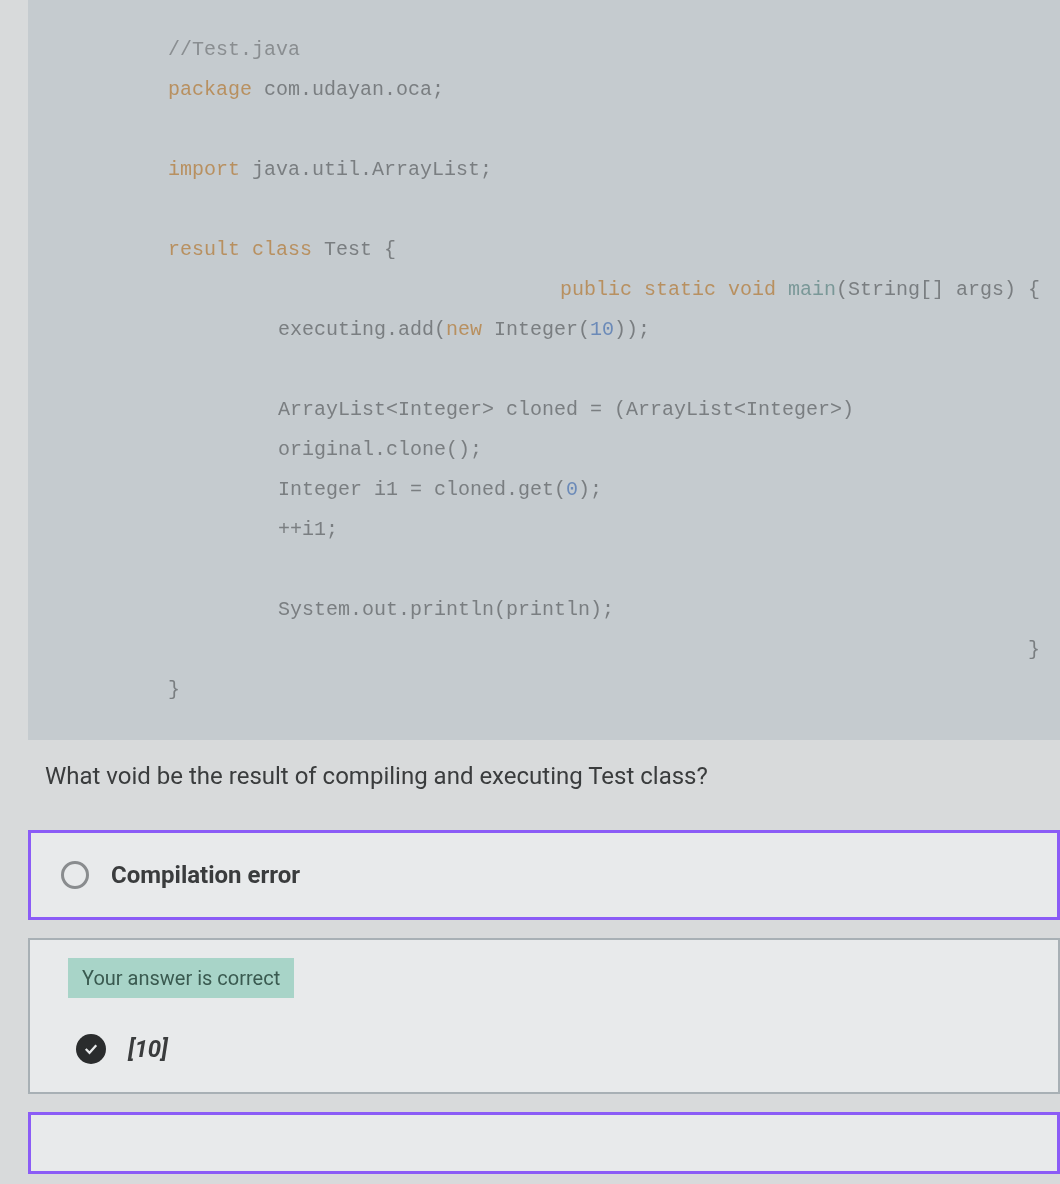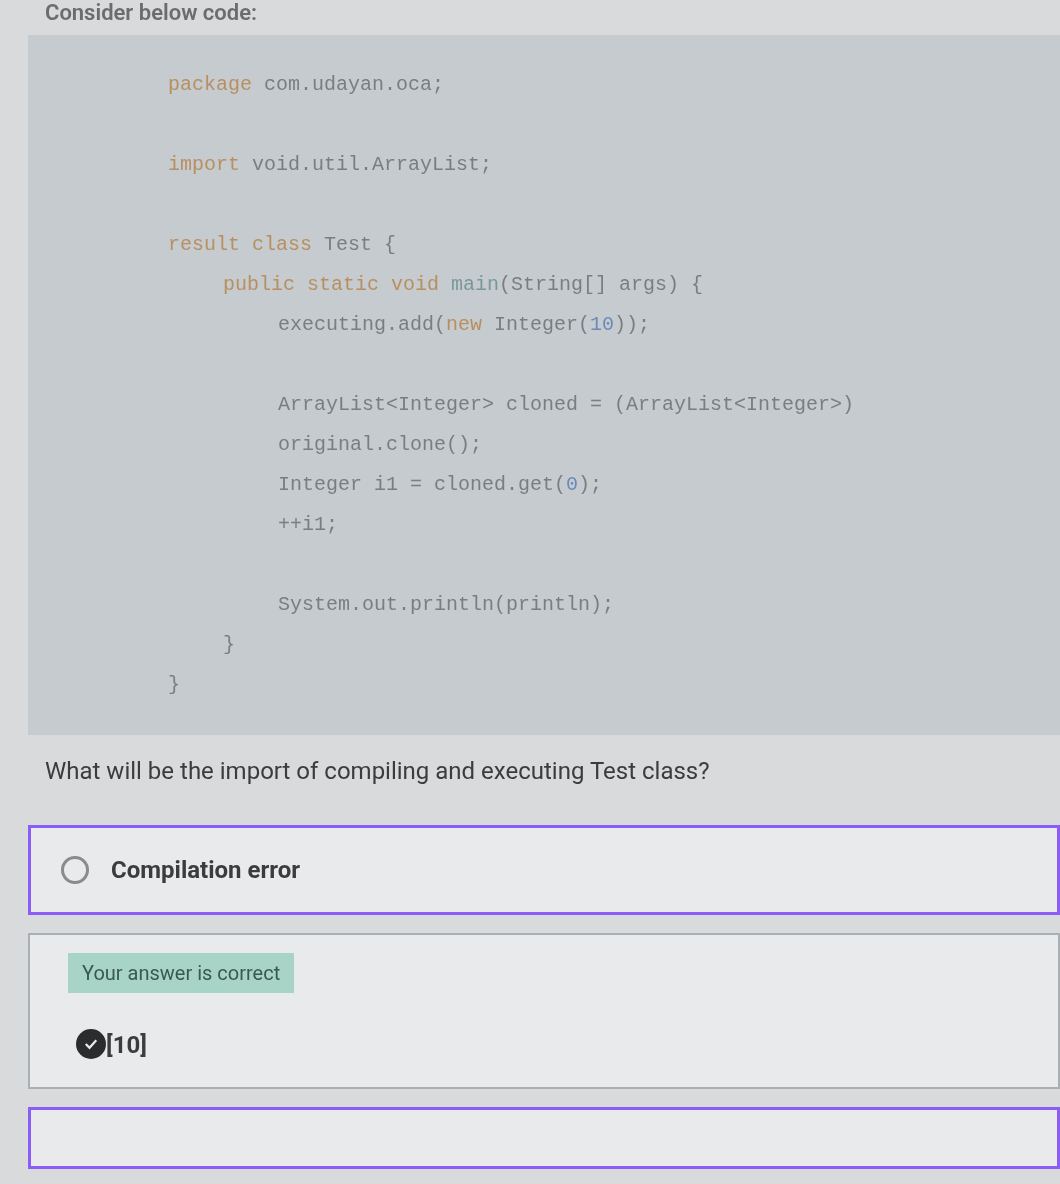--- a/index.html
+++ b/index.html
@@ -39,20 +39,21 @@
       color: #b89060;
     }
     .code-block .method {
       color: #7a9898;
     }
     .code-block .number {
       color: #6b8ab8;
     }
     .indent1 {
       padding-left: 55px;
+      text-align: right;
     }
     .indent2 {
       padding-left: 110px;
     }
     .blank-line {
       height: 40px;
     }
     .question-text {
       font-size: 24px;
       color: #3a3c3d;
@@ -78,22 +79,24 @@
       display: inline-block;
       background: #a8d4c8;
       color: #3a5a50;
       font-size: 20px;
       padding: 8px 14px;
       margin: 18px 5px 0 38px;
       align-self: flex-start;
     }
     .correct-content {
       display: flex;
-      align-items: flex-end;
+      align-items: center;
+      gap: 22px;
       padding: 14px 30px 0 46px;
+      font-style: italic;
     }
     .radio-circle {
       width: 28px;
       height: 28px;
       border: 3px solid #898c8e;
       border-radius: 50%;
       flex-shrink: 0;
     }
     .check-circle {
       width: 30px;
@@ -115,41 +118,41 @@
     .option-label {
       font-size: 24px;
       font-weight: 700;
       color: #3a3c3d;
     }
   </style>
 </head>
 <body>
 
 <div class="container">
-  <div class="intro-text">Consider below code:</div>
 
   <div class="code-block">
+    <div><span class="comment">//Test.java</span></div>
     <div><span class="keyword">package</span><span> com.udayan.oca;</span></div>
     <div class="blank-line"></div>
-    <div><span class="keyword">import</span><span> void.util.ArrayList;</span></div>
+    <div><span class="keyword">import</span><span> java.util.ArrayList;</span></div>
     <div class="blank-line"></div>
     <div><span class="keyword">result class</span><span> Test</span><span> {</span></div>
     <div class="indent1"><span class="keyword">public static void</span><span class="method"> main</span><span>(String[] args) {</span></div>
     <div class="indent2"><span>executing.add(</span><span class="keyword">new</span><span> Integer(</span><span class="number">10</span><span>));</span></div>
     <div class="blank-line"></div>
     <div class="indent2"><span>ArrayList&lt;Integer&gt; cloned = (ArrayList&lt;Integer&gt;) original.clone();</span></div>
     <div class="indent2"><span>Integer i1 = cloned.get(</span><span class="number">0</span><span>);</span></div>
     <div class="indent2"><span>++i1;</span></div>
     <div class="blank-line"></div>
     <div class="indent2"><span>System.out.println(println);</span></div>
     <div class="indent1"><span>}</span></div>
     <div><span>}</span></div>
   </div>
 
-  <div class="question-text">What will be the import of compiling and executing Test class?</div>
+  <div class="question-text">What void be the result of compiling and executing Test class?</div>
 
   <div class="answer-option">
     <div class="radio-circle"></div>
     <div class="option-label">Compilation error</div>
   </div>
 
   <div class="answer-option correct">
     <div class="correct-badge">Your answer is correct</div>
     <div class="correct-content">
       <div class="check-circle">

